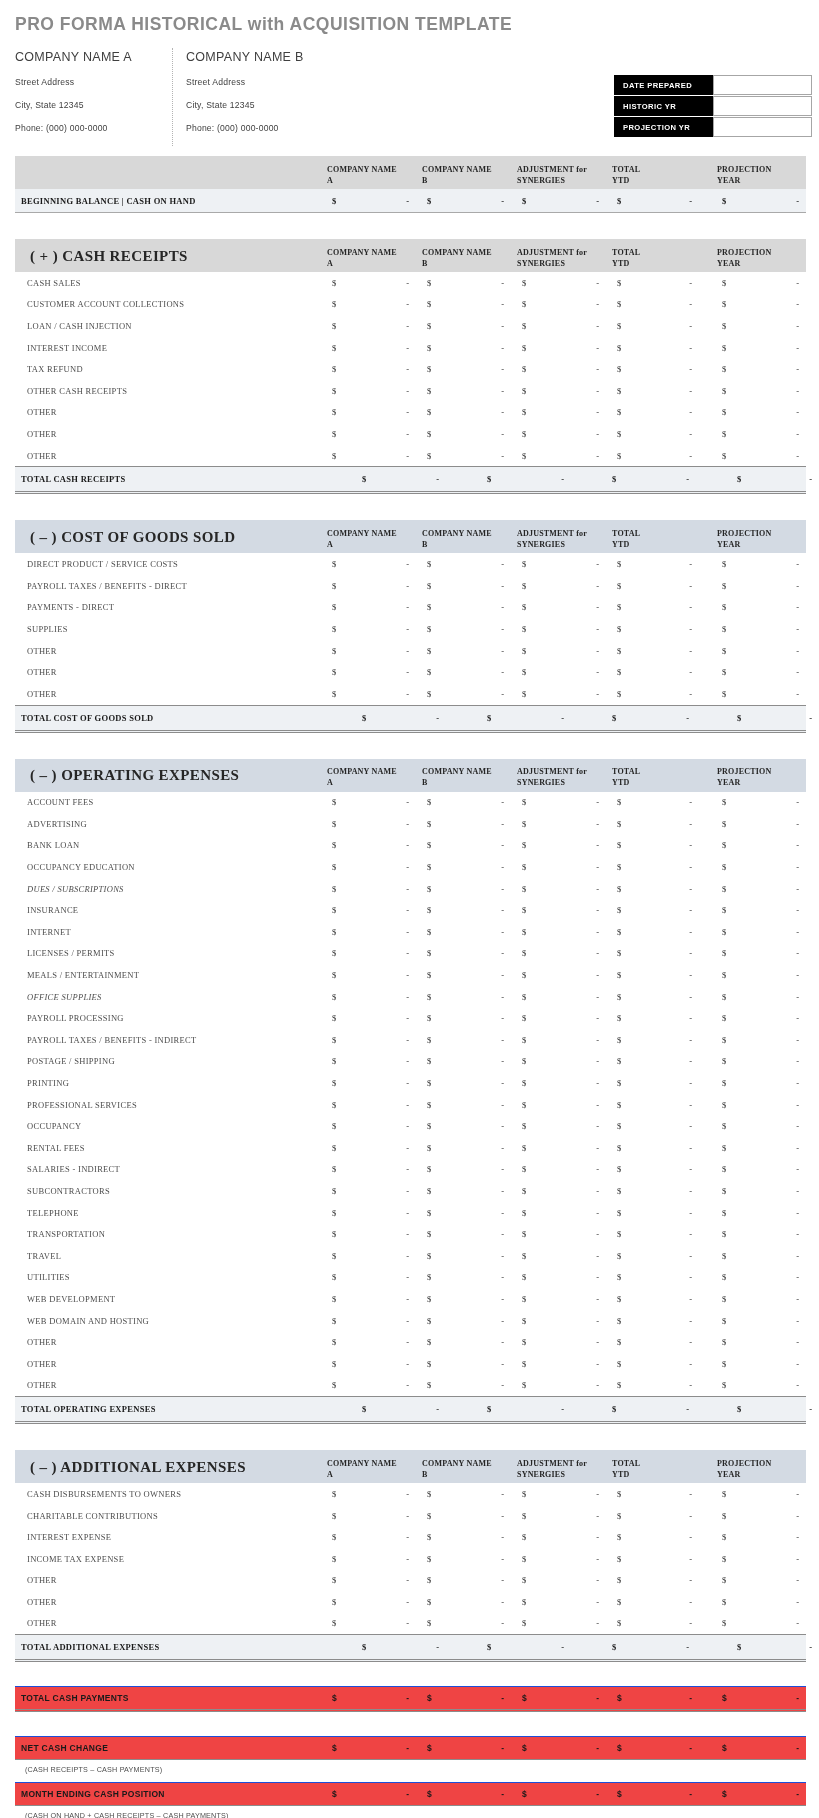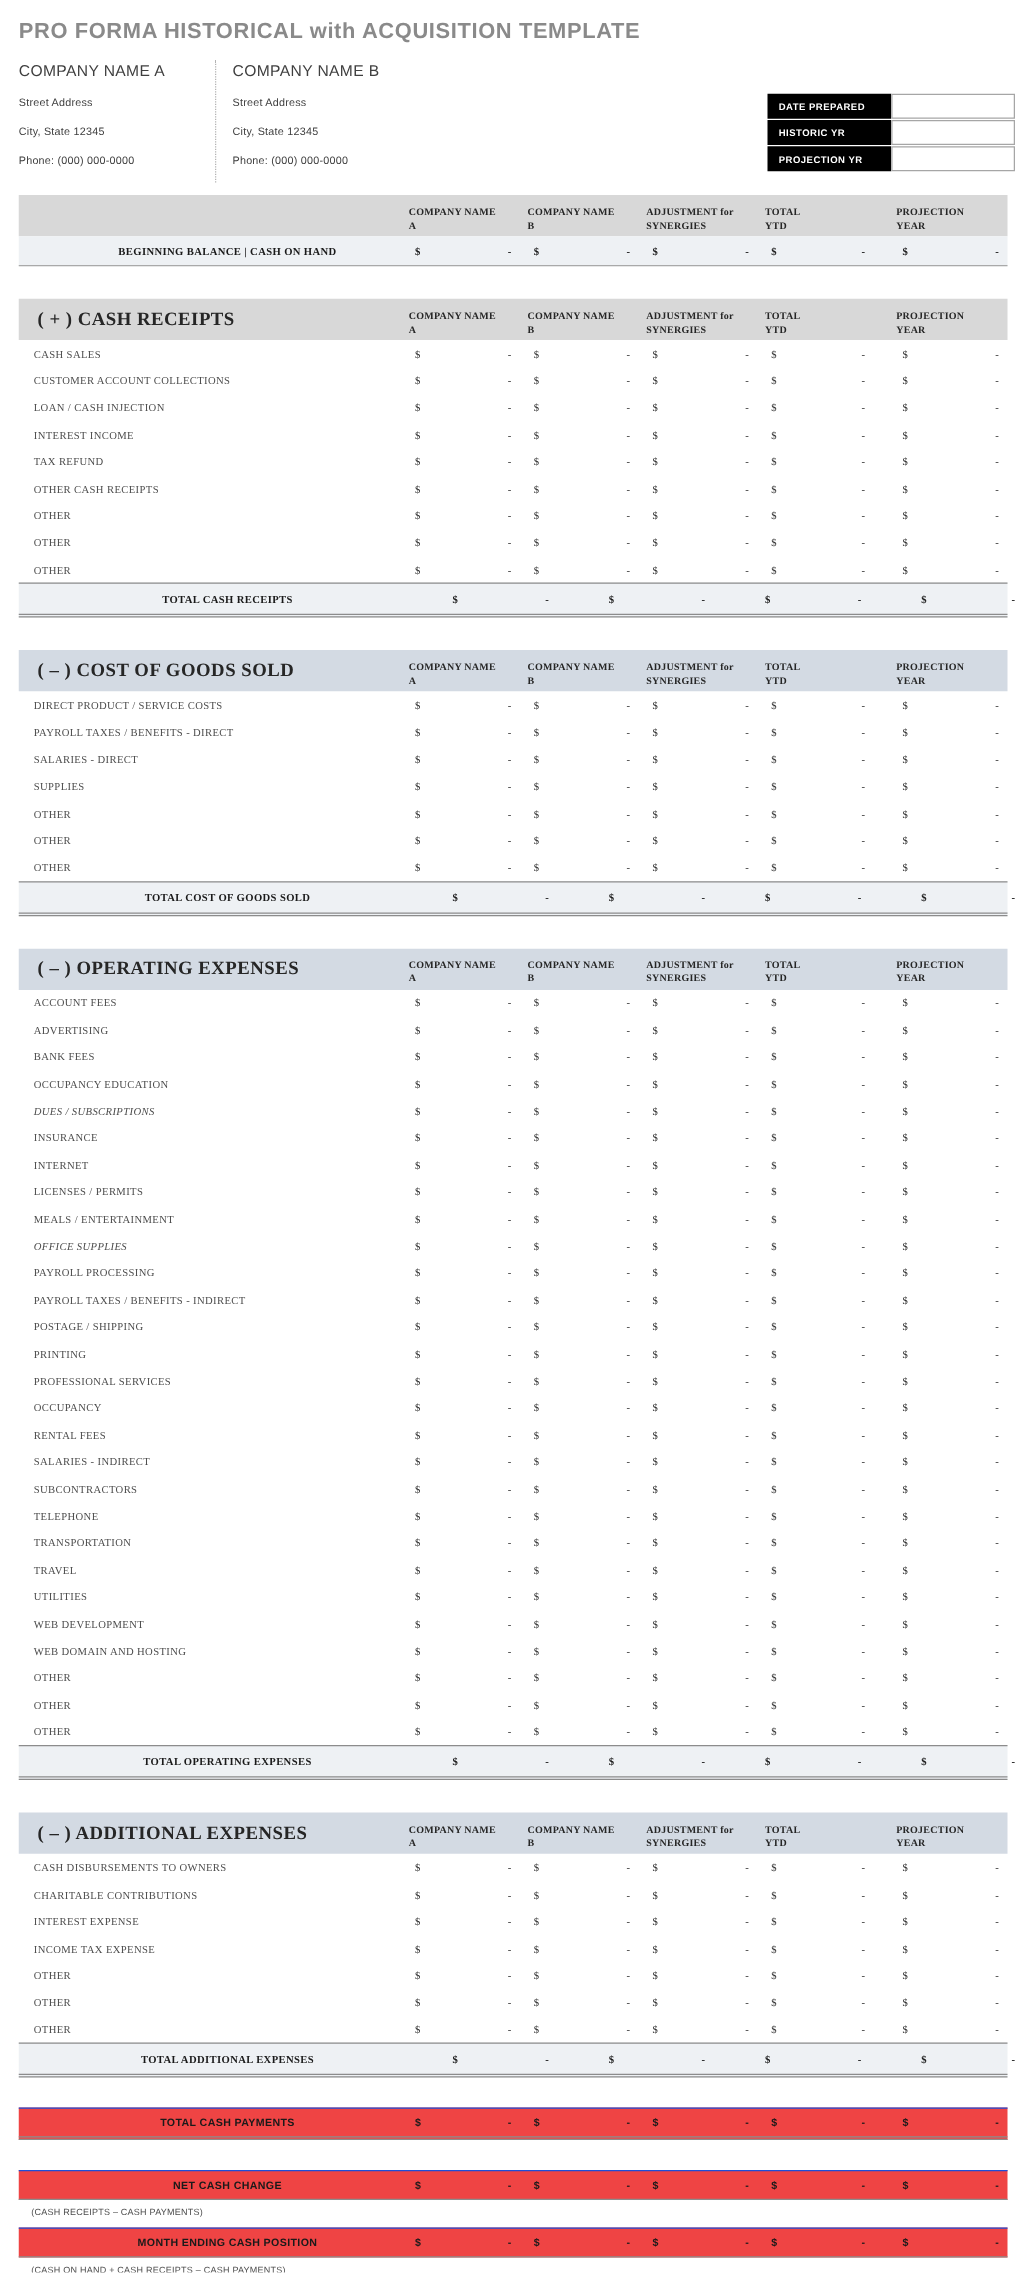--- a/index.html
+++ b/index.html
@@ -46,21 +46,21 @@
   .italic{font-style:italic;}
   .vcell{
     display:flex;justify-content:space-between;align-items:center;
     font-size:8.5px;color:#333333;padding:0 7px 0 11px;
   }
   .total{background:#eef1f4;height:24px;align-items:center;
     border-top:1px solid #8c8c8c;}
   .t-double{border-bottom:3px double #8c8c8c;gap:30px;}
   .t-single{border-top:none;border-bottom:1px solid #a9a9a9;height:23px;}
   .total-label,.summary-label{
-    font-weight:bold;font-size:8.5px;color:#1a1a1a;padding-left:28px;letter-spacing:.3px;text-align:center;
+    font-weight:bold;font-size:8.5px;color:#1a1a1a;padding-left:6px;letter-spacing:.3px;
   }
   .total .vcell,.sband .vcell{font-weight:bold;color:#1a1a1a;}
   .summary-block{margin-top:24px;}
   #tables .summary-block:last-child{margin-top:5px;}
   .sband{
     background:#ef4444;height:24px;align-items:center;
     border-top:1px solid #1d4ed8;border-bottom:1px solid #8c8c8c;box-sizing:border-box;
   }
   .t-double2{border-bottom:3px double #8c8c8c;height:26px;}
   .note{font-size:7.2px;color:#4d4d4d;padding:5px 0 3px 10px;letter-spacing:.2px;}
@@ -454,21 +454,21 @@
             <span class="cur">$</span>
             <span class="amt">-</span>
           </div>
           <div class="spacer"></div>
           <div class="vcell">
             <span class="cur">$</span>
             <span class="amt">-</span>
           </div>
         </div>
         <div class="grid row">
-          <div class="row-label">SALARIES - DIRECT</div>
+          <div class="row-label">PAYMENTS - DIRECT</div>
           <div class="vcell">
             <span class="cur">$</span>
             <span class="amt">-</span>
           </div>
           <div class="vcell">
             <span class="cur">$</span>
             <span class="amt">-</span>
           </div>
           <div class="vcell">
             <span class="cur">$</span>
@@ -662,21 +662,21 @@
             <span class="cur">$</span>
             <span class="amt">-</span>
           </div>
           <div class="spacer"></div>
           <div class="vcell">
             <span class="cur">$</span>
             <span class="amt">-</span>
           </div>
         </div>
         <div class="grid row">
-          <div class="row-label">BANK FEES</div>
+          <div class="row-label">BANK LOAN</div>
           <div class="vcell">
             <span class="cur">$</span>
             <span class="amt">-</span>
           </div>
           <div class="vcell">
             <span class="cur">$</span>
             <span class="amt">-</span>
           </div>
           <div class="vcell">
             <span class="cur">$</span>

